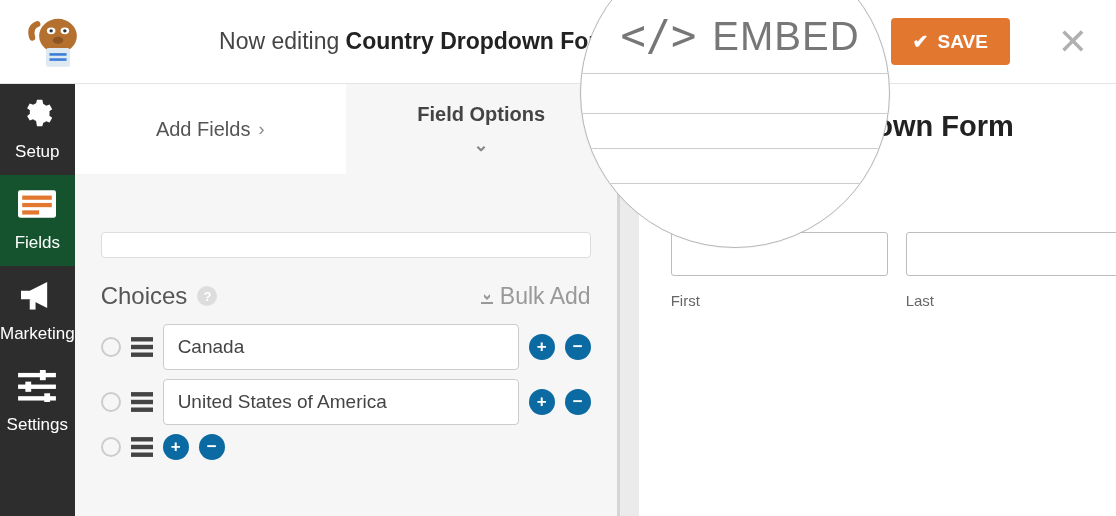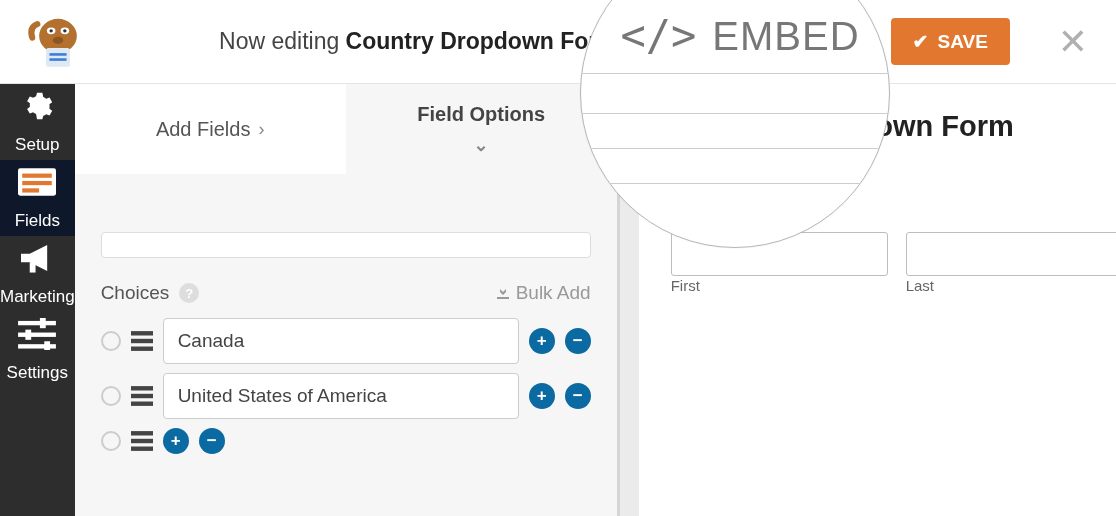--- a/index.html
+++ b/index.html
@@ -12,53 +12,53 @@
 .title-wrap b { color:#222; font-weight:700; }
 .embed-btn { display:flex; align-items:center; gap:8px; padding:0 24px; font-size:19px; font-weight:700; color:#666; height:84px; cursor:pointer; }
 .embed-btn .codeic { font-family:monospace; font-size:25px; line-height:1; }
 .save-btn { background:#e27730; color:#fff; border:none; font-size:19px; font-weight:700; padding:12px 22px; border-radius:4px; display:flex; align-items:center; gap:9px; cursor:pointer; margin-right:20px; }
 .save-btn .check { font-size:19px; }
 .close-btn { background:none; border:none; cursor:pointer; padding:0 28px; color:#b0b0b0; font-size:36px; line-height:1; }
 
 .main { display:flex; height:432px; }
 
 .sidebar { width:116px; background:#2d2d2d; display:flex; flex-direction:column; }
-.sb-item { display:flex; flex-direction:column; align-items:center; justify-content:center; gap:8px; height:76px; color:#fff; font-size:17px; text-decoration:none; cursor:pointer; }
-.sb-item.active { background:#0f172a; }
+.sb-item { display:flex; flex-direction:column; align-items:center; justify-content:center; gap:8px; height:91px; color:#fff; font-size:17px; text-decoration:none; cursor:pointer; }
+.sb-item.active { background:#14532d; }
 .sb-icon svg { width:38px; height:32px; fill:#fff; }
 
 .panel { flex:1; display:flex; }
 
 .left { width:542px; background:#f6f6f6; display:flex; flex-direction:column;gap:48px; }
 .tabs { display:flex; background:#fff; }
 .tab { flex:1; height:90px; display:flex; align-items:center; justify-content:center; gap:8px; font-size:20px; color:#555; cursor:pointer; }
 .tab.active { background:#f6f6f6; color:#444; font-weight:600;flex-direction:column; }
 .tab .chev { font-size:18px; color:#888; }
 
 .leftbody { padding:10px 26px 0 26px; overflow:hidden; }
 .fakefield { height:26px; background:#fff; border:1px solid #ddd; border-radius:4px; margin-bottom:24px; }
 .choices-head { display:flex; align-items:center; gap:10px; padding-bottom:14px; }
-.ch-label { font-size:19px; color:#555; }
+.ch-label { font-size:24px; color:#555; }
 .ch-help { width:20px; height:20px; border-radius:50%; background:#ddd; color:#fff; font-size:13px; font-weight:700; display:flex; align-items:center; justify-content:center; }
-.bulk { margin-left:auto; display:flex; gap:6px; font-size:19px; color:#999; cursor:pointer; }
+.bulk { margin-left:auto; display:flex; gap:6px; font-size:23px; color:#999; cursor:pointer; }
 
 .choice-row { display:flex; align-items:center; gap:10px; margin-bottom:9px; }
 .radio { width:20px; height:20px; border:2px solid #ccc; border-radius:50%; }
 .grip svg { width:22px; height:20px; fill:#444; display:block; }
 .choice-input { flex:1; height:46px; border:1px solid #ccc; border-radius:4px; background:#fff; padding:0 14px; font-size:19px; color:#444; }
 .circ-btn { width:26px; height:26px; border-radius:50%; background:#0a6aa1; color:#fff; display:flex; align-items:center; justify-content:center; font-size:17px; font-weight:900; cursor:pointer; flex-shrink:0; }
 
 .splitter { width:22px; background:#ebebeb; border-left:3px solid #d5d5d5; }
 
 .preview { flex:1; background:#fff; padding:26px 32px 0; }
 .pv-title { font-size:29px; font-weight:800; color:#222; line-height:1.15; margin-bottom:58px; }
 .pv-label { font-size:18px; font-weight:700; color:#222; margin-bottom:10px; }
 .pv-label em { color:#d63638; font-style:normal; }
 .name-row { display:flex; gap:18px; }
-.name-col { flex:1; display:flex; flex-direction:column; gap:1px; }
+.name-col { flex:1; display:flex; flex-direction:column; gap:16px; }
 .name-col input { height:44px; border:1px solid #bdbdbd; border-radius:3px; padding:0 8px; font-size:15px; }
 .name-col span { font-size:15px; color:#666; }
 
 .mag { position:absolute; left:580px; top:-62px; width:310px; height:310px; border-radius:50%; border:1px solid #b5b5b5; background:#fff; box-shadow:0 0 0 1px rgba(0,0,0,.02); overflow:hidden; pointer-events:none; }
 .mag-inner { position:absolute; inset:0; display:flex; flex-direction:column; }
 .mag-top { height:135px; border-bottom:1px solid #ccc; display:flex; align-items:center; justify-content:center; gap:16px; padding-left:10px; padding-top:60px; }
 .mag-code { font-family:monospace; font-size:42px; color:#777; line-height:1; }
 .mag-text { font-size:40px; font-weight:400; color:#777; letter-spacing:1px; }
 .mag-stripe { height:35px; border-bottom:1px solid #ccc; }
 .mag-stripe:nth-of-type(2){ height:40px; }

